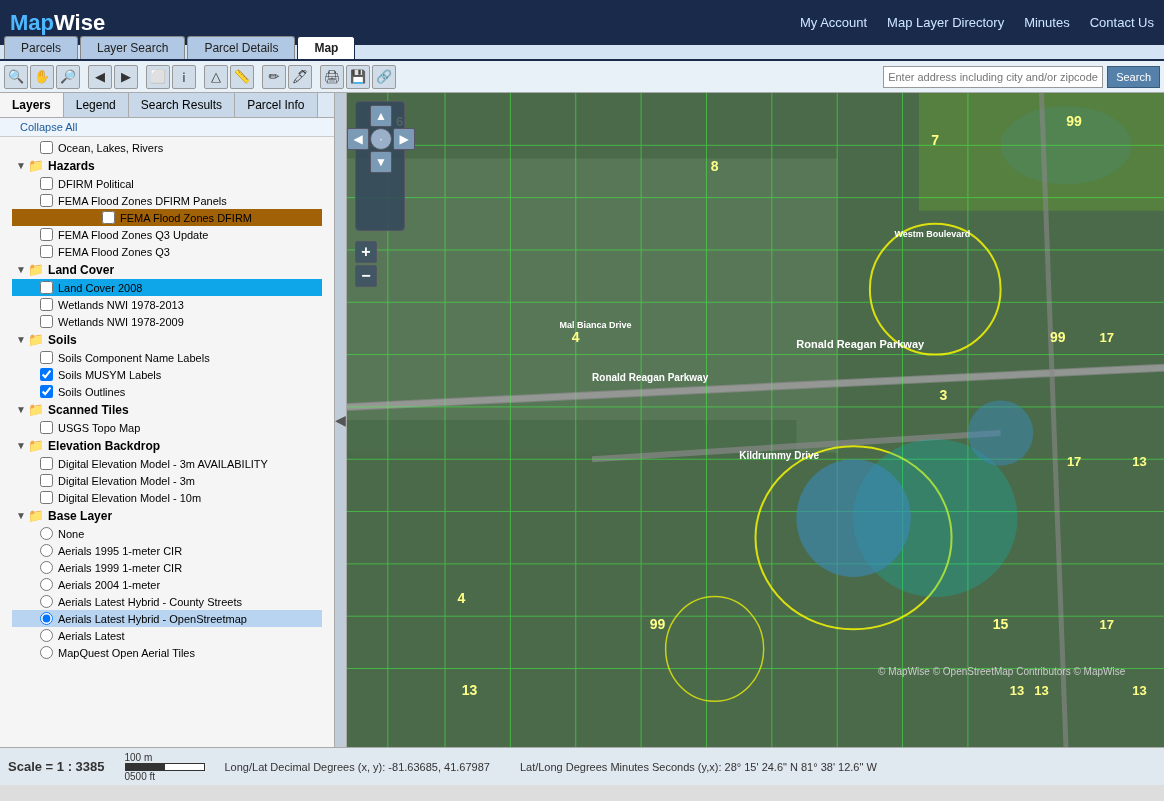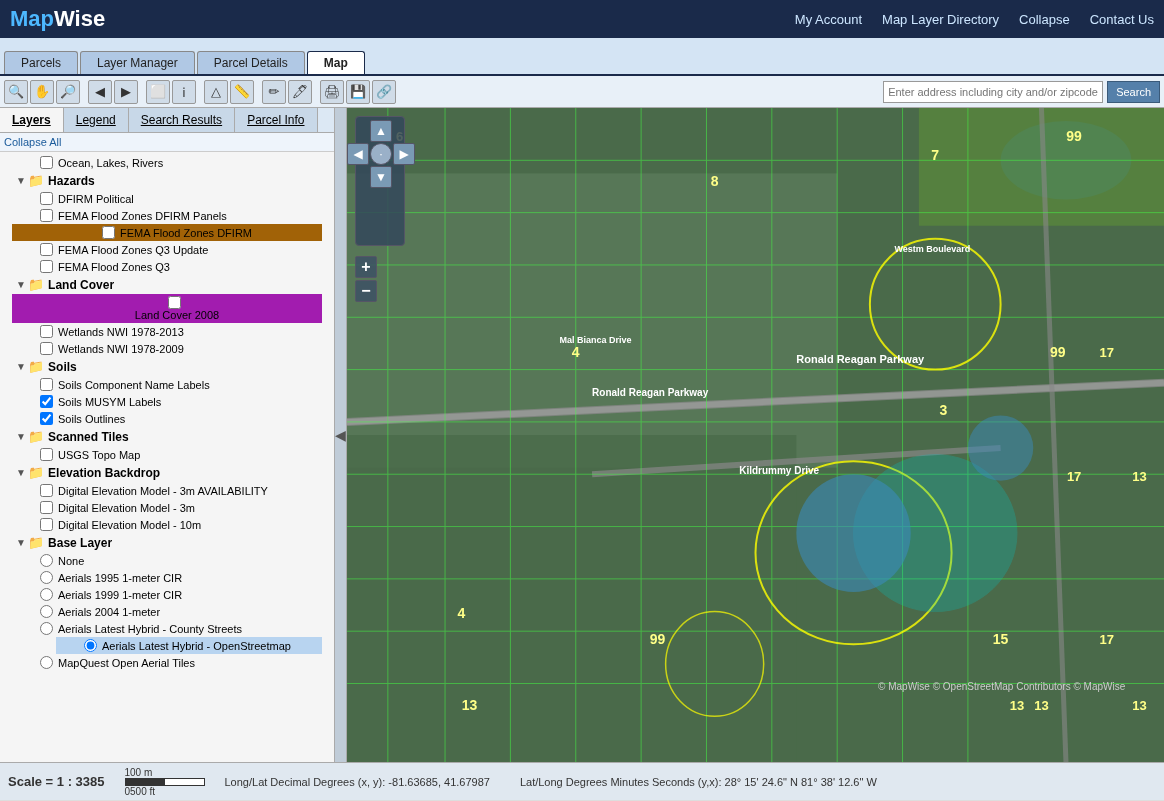--- a/index.html
+++ b/index.html
@@ -1,21 +1,21 @@
 <!DOCTYPE html>
 <html><head>
   <meta charset="utf-8">
   <style>
     * { box-sizing: border-box; margin: 0; padding: 0; }
     body { font-family: Arial, sans-serif; font-size: 12px; background: #ddd; width: 1164px; height: 801px; overflow: hidden; }
 
     
     #header {
       background: #1a2a4a;
-      height: 38px;
+      height: 45px;
       display: flex;
       align-items: center;
       padding: 0 10px;
       color: white;
     }
     #logo {
       font-size: 22px;
       font-weight: bold;
       color: white;
       flex: 1;
@@ -24,21 +24,21 @@
     #nav-links { display: flex; gap: 20px; font-size: 13px; }
     #nav-links a { color: #cce6ff; text-decoration: none; cursor: pointer; }
 
     
     #tab-bar {
       background: #d4e4f4;
       border-bottom: 2px solid #1a2a4a;
       display: flex;
       align-items: flex-end;
       padding: 4px 4px 0;
-      height: 38px;
+      height: 16px;
     }
     .tab {
       padding: 4px 16px;
       background: #b0c8e4;
       border: 1px solid #888;
       border-bottom: none;
       margin-right: 2px;
       cursor: pointer;
       border-radius: 3px 3px 0 0;
       font-size: 12px;
@@ -128,30 +128,29 @@
       display: flex;
       border-bottom: 1px solid #aaa;
       background: #dce8f4;
     }
     .panel-tab {
       padding: 5px 12px;
       cursor: pointer;
       font-size: 12px;
       border-right: 1px solid #aaa;
       background: #c8d8e8;
-      text-decoration: underline;
     }
     .panel-tab.active {
       background: #f5f5f5;
       font-weight: bold;
     }
 
     
     #collapse-all {
-      padding: 3px 4px;
+      padding: 3px 20px;
       font-size: 11px;
       color: #1a5a9a;
       cursor: pointer;
       background: #eef4fb;
       border-bottom: 1px solid #ccc;
     }
 
     
     #layer-tree {
       flex: 1;
@@ -171,21 +170,21 @@
     }
     .group-toggle { margin-right: 2px; font-size: 10px; color: #555; }
     .group-icon { margin-right: 4px; font-size: 13px; }
     .layer-item {
       display: flex;
       align-items: center;
       padding: 2px 8px 2px 28px;
       font-size: 11px;
       cursor: pointer;
     }
-    .layer-item.selected { background: #b8d4f0; margin-left: 44px; }
+    .layer-item.selected { background: #b8d4f0; }
     .layer-item input[type=checkbox] { margin-right: 5px; }
     .layer-item input[type=radio] { margin-right: 5px; }
     .layer-group-items { }
 
     
     #collapse-handle {
       width: 12px;
       background: #c0ccd8;
       cursor: pointer;
       display: flex;
@@ -319,28 +318,28 @@
     }
   </style>
 </head>
 <body>
 
 <div id="header">
   <div id="logo"><span>Map</span>Wise</div>
   <div id="nav-links">
     <a>My Account</a>
     <a>Map Layer Directory</a>
-    <a>Collapse</a>
+    <a>Minutes</a>
     <a>Contact Us</a>
   </div>
 </div>
 
 <div id="tab-bar">
   <div class="tab">Parcels</div>
-  <div class="tab">Layer Manager</div>
+  <div class="tab">Layer Search</div>
   <div class="tab">Parcel Details</div>
   <div class="tab active">Map</div>
 </div>
 
 <div id="main">
 
   <div id="toolbar">
     <button class="tool-btn" title="Zoom In">🔍</button>
     <button class="tool-btn" title="Pan">✋</button>
     <button class="tool-btn" title="Zoom Out">🔎</button>
@@ -416,21 +415,21 @@
           </div>
         </div>
 
         <div class="layer-group">
           <div class="group-header">
             <span class="group-toggle">▼</span>
             <span class="group-icon">📁</span>
             <span>Land Cover</span>
           </div>
           <div class="layer-group-items">
-            <div class="layer-item" style="background:#a21caf;flex-direction:column;">
+            <div class="layer-item" style="background:#0ea5e9;">
               <input type="checkbox" style="">
               <span>Land Cover 2008</span>
             </div>
             <div class="layer-item">
               <input type="checkbox" style="">
               <span>Wetlands NWI 1978-2013</span>
             </div>
             <div class="layer-item">
               <input type="checkbox" style="">
               <span>Wetlands NWI 1978-2009</span>
@@ -519,20 +518,24 @@
               <input type="radio" name="baselayer" style="">
               <span>Aerials 2004 1-meter</span>
             </div>
             <div class="layer-item">
               <input type="radio" name="baselayer" style="">
               <span>Aerials Latest Hybrid - County Streets</span>
             </div>
             <div class="layer-item selected">
               <input type="radio" name="baselayer" checked="" style="">
               <span>Aerials Latest Hybrid - OpenStreetmap</span>
+            </div>
+            <div class="layer-item">
+              <input type="radio" name="baselayer" style="">
+              <span>Aerials Latest</span>
             </div>
             <div class="layer-item">
               <input type="radio" name="baselayer" style="">
               <span>MapQuest Open Aerial Tiles</span>
             </div>
           </div>
         </div>
 
       </div>
     </div>

